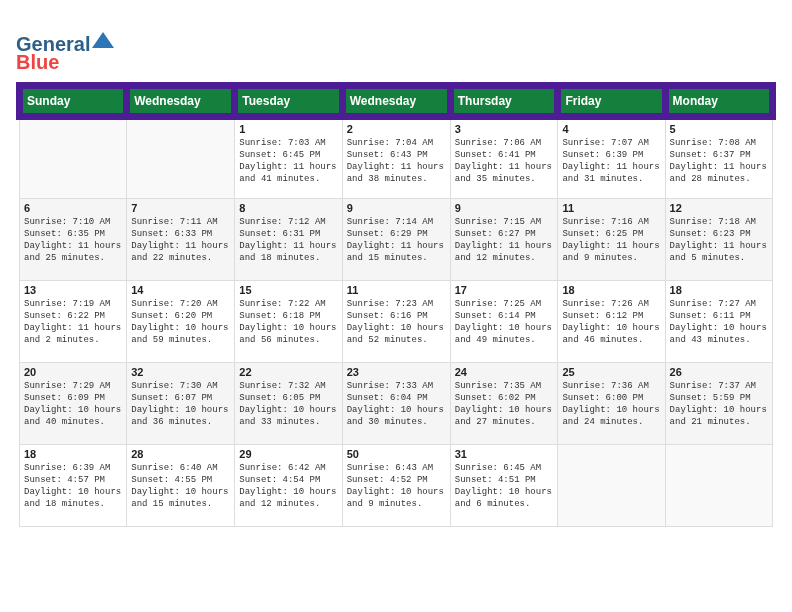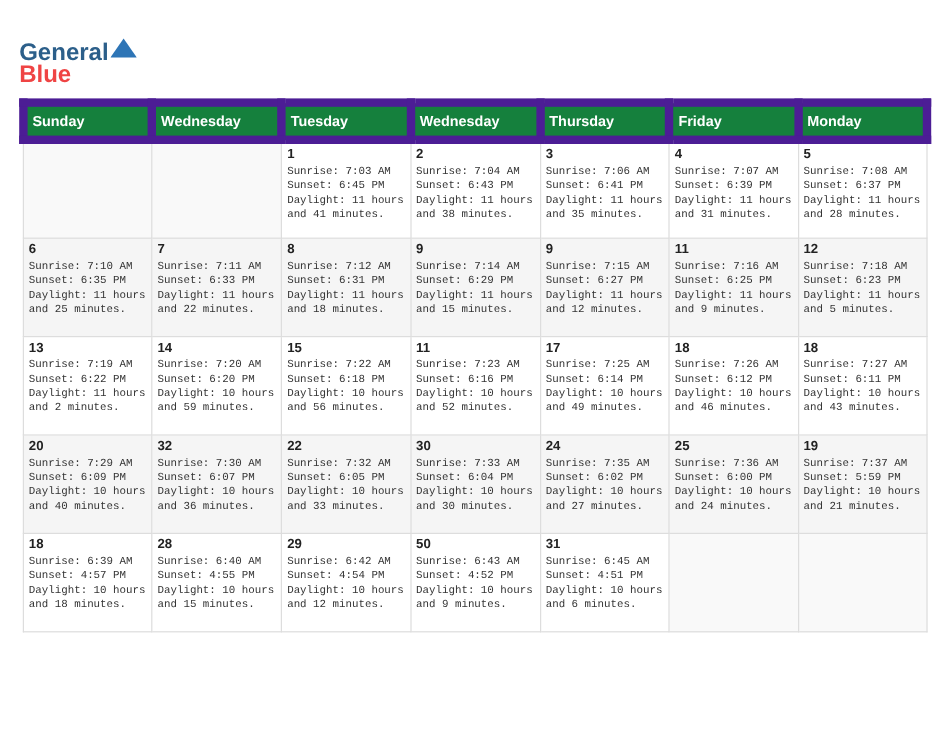--- a/index.html
+++ b/index.html
@@ -216,33 +216,33 @@
           </td>
           <td>
             <span class="day-num">32</span>
             <div class="day-detail">Sunrise: 7:30 AM<br>Sunset: 6:07 PM<br>Daylight: 10 hours and 36 minutes.</div>
           </td>
           <td>
             <span class="day-num">22</span>
             <div class="day-detail">Sunrise: 7:32 AM<br>Sunset: 6:05 PM<br>Daylight: 10 hours and 33 minutes.</div>
           </td>
           <td>
-            <span class="day-num">30</span>
+            <span class="day-num">23</span>
             <div class="day-detail">Sunrise: 7:33 AM<br>Sunset: 6:04 PM<br>Daylight: 10 hours and 30 minutes.</div>
           </td>
           <td>
             <span class="day-num">24</span>
             <div class="day-detail">Sunrise: 7:35 AM<br>Sunset: 6:02 PM<br>Daylight: 10 hours and 27 minutes.</div>
           </td>
           <td>
             <span class="day-num">25</span>
             <div class="day-detail">Sunrise: 7:36 AM<br>Sunset: 6:00 PM<br>Daylight: 10 hours and 24 minutes.</div>
           </td>
           <td>
-            <span class="day-num">19</span>
+            <span class="day-num">26</span>
             <div class="day-detail">Sunrise: 7:37 AM<br>Sunset: 5:59 PM<br>Daylight: 10 hours and 21 minutes.</div>
           </td>
         </tr>
         <tr>
           <td>
             <span class="day-num">18</span>
             <div class="day-detail">Sunrise: 6:39 AM<br>Sunset: 4:57 PM<br>Daylight: 10 hours and 18 minutes.</div>
           </td>
           <td>
             <span class="day-num">28</span>

